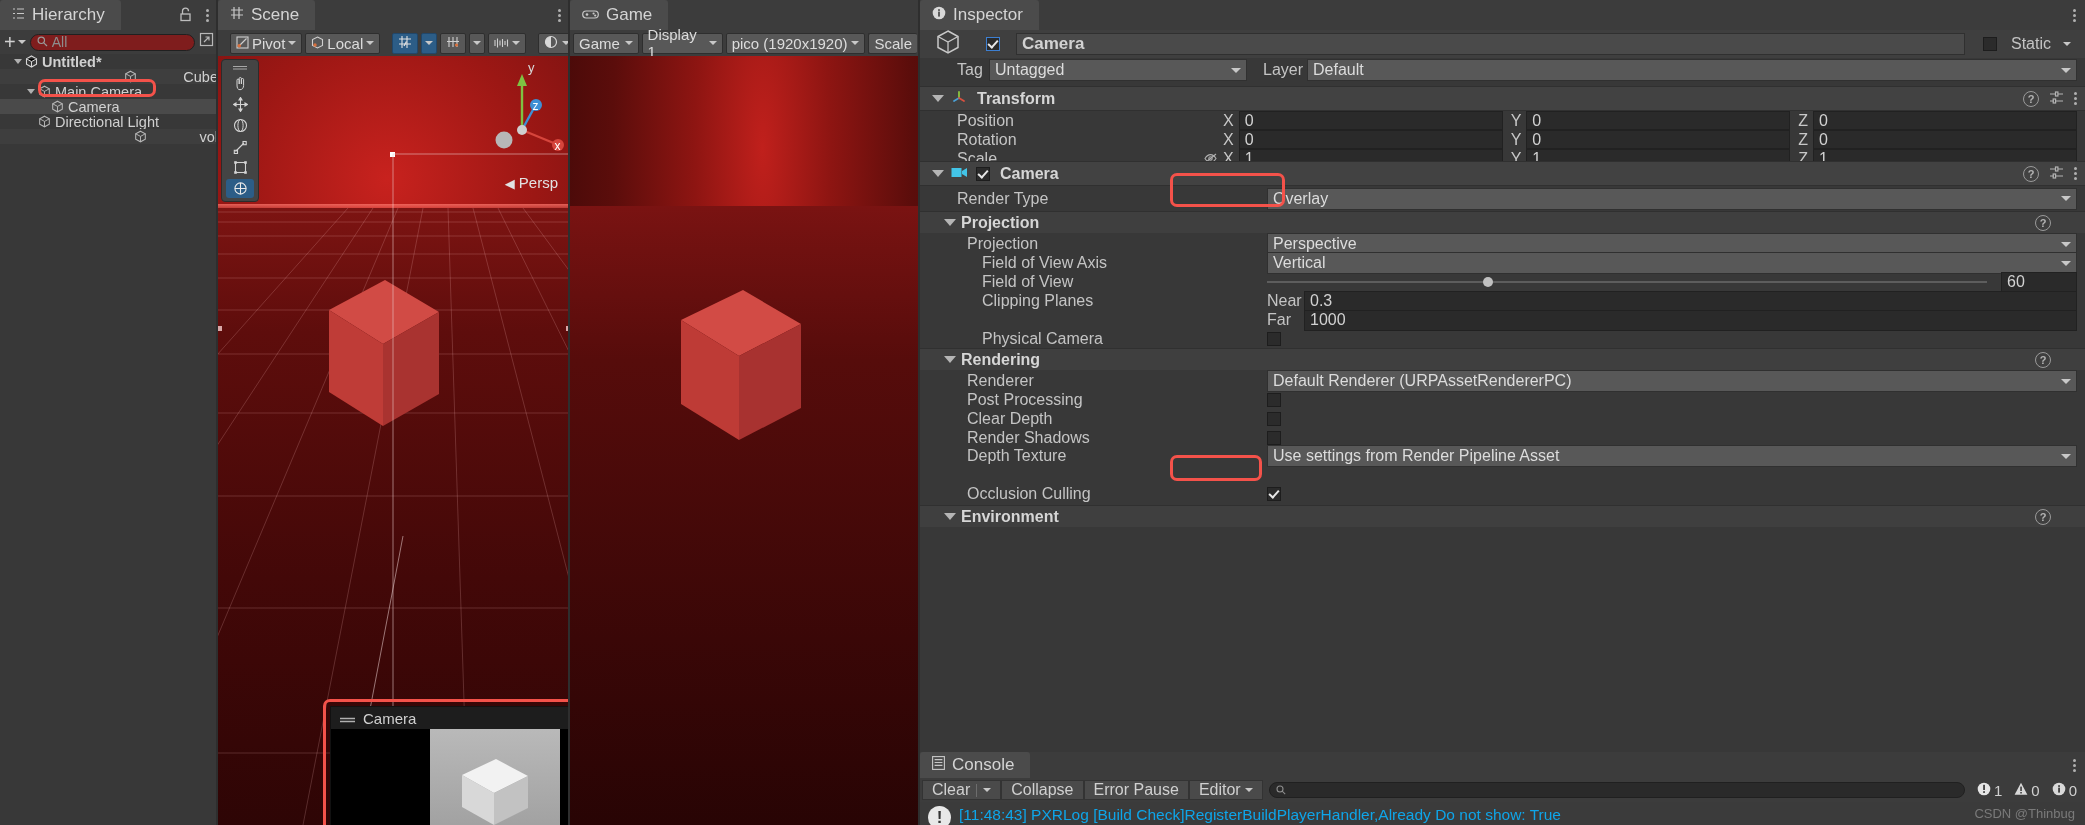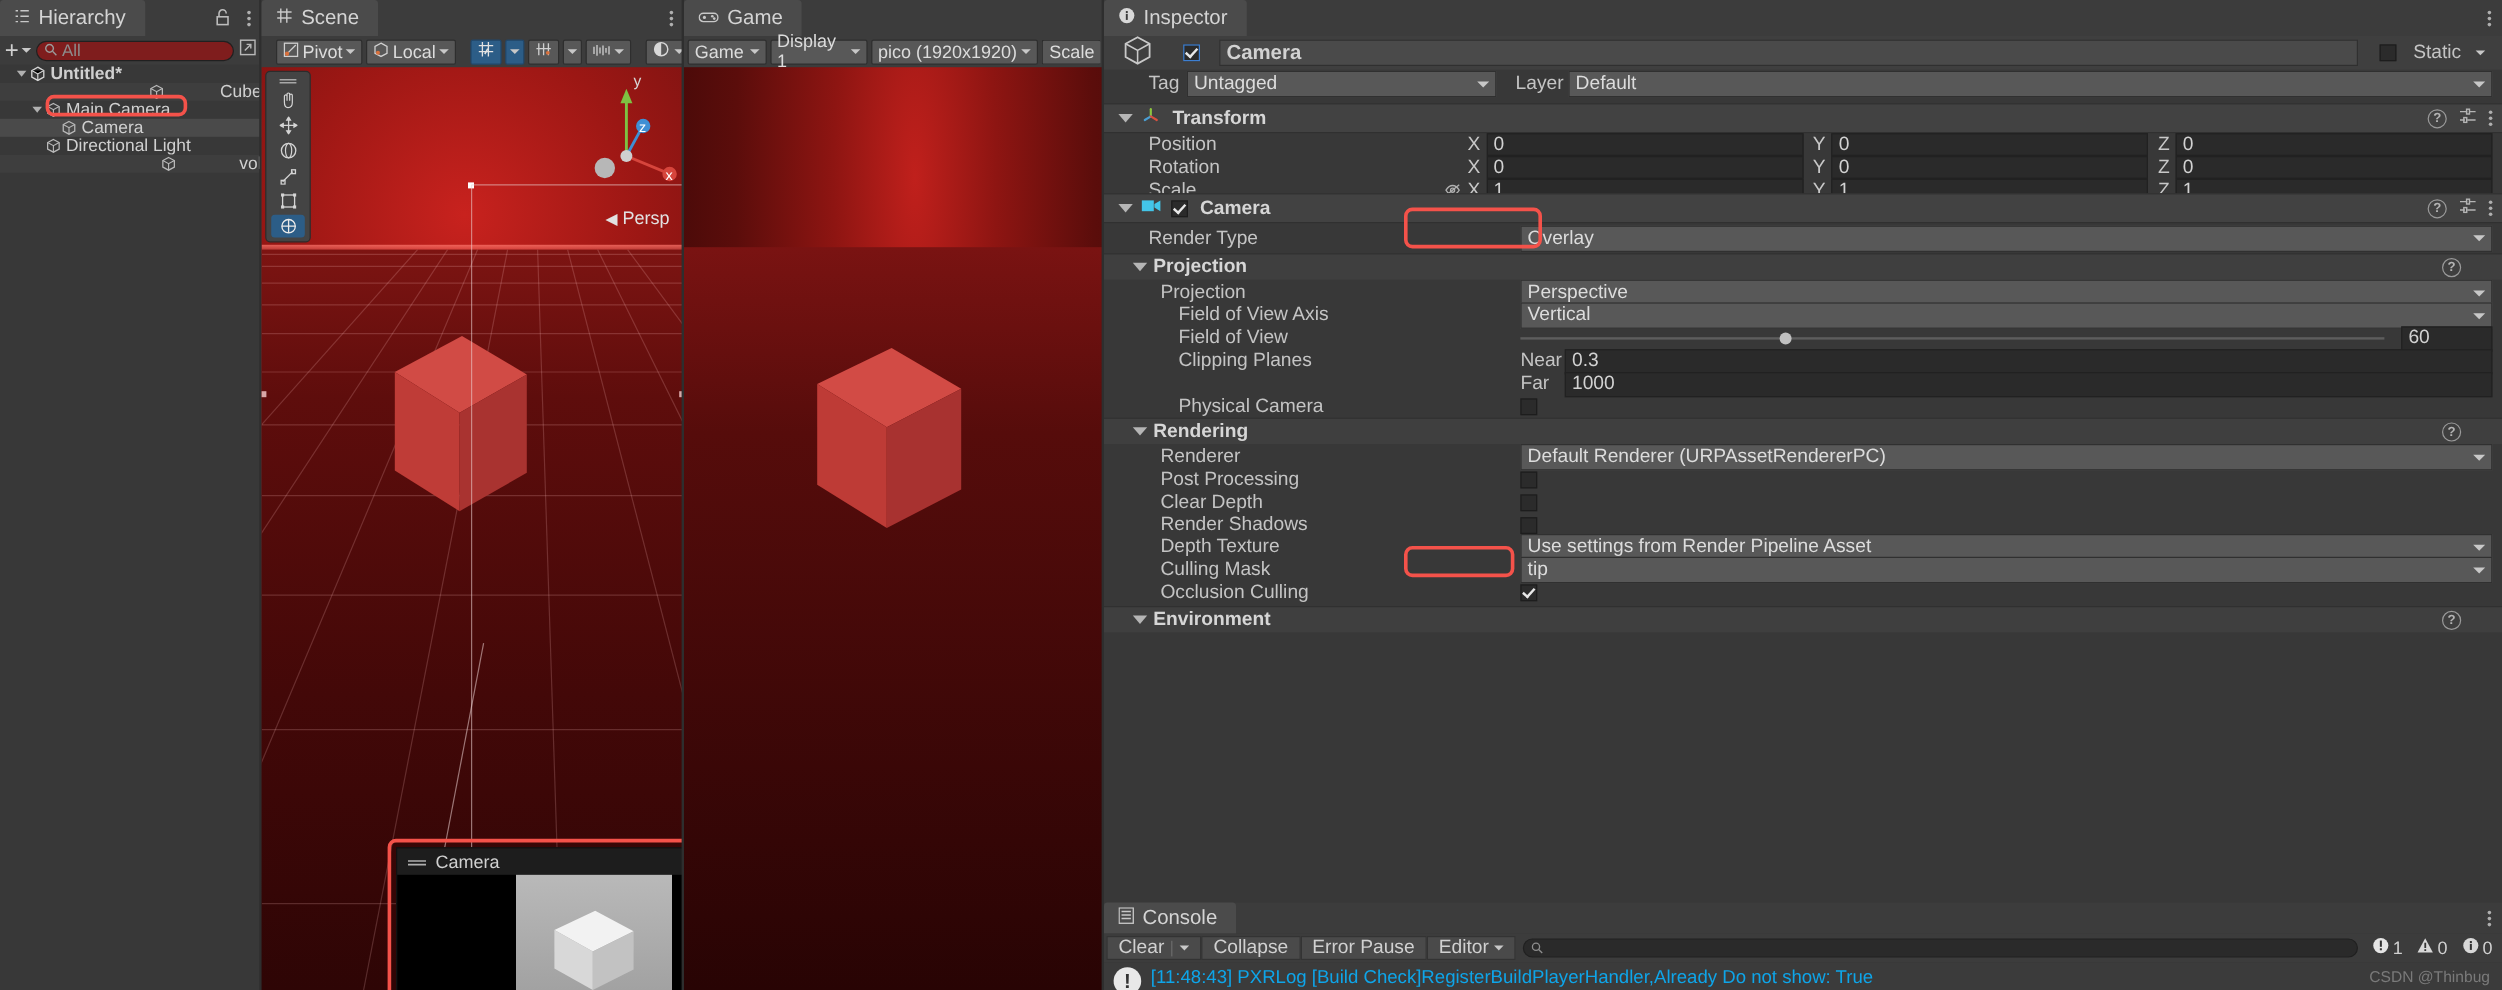--- a/index.html
+++ b/index.html
@@ -756,27 +756,20 @@
       <span class="ilabel" style="margin-left:39px;width:300px;">Render Shadows</span>
       <span class="cb"></span>
     </div>
     <div class="irow" style="top:445px;height:22px;padding:0 8px;">
       <span class="ilabel" style="margin-left:39px;width:300px;">Depth Texture</span>
       <div class="popup" style="flex:1;">
         <span>Use settings from Render Pipeline Asset</span>
         <span class="caret"></span>
       </div>
     </div>
-    <div class="irow" style="top:464px;height:22px;padding:0 8px;">
-      <span class="ilabel" style="margin-left:39px;width:300px;">Culling Mask</span>
-      <div class="popup" style="flex:1;">
-        <span>tip</span>
-        <span class="caret"></span>
-      </div>
-    </div>
     <div class="hl" style="left:250px;top:455px;width:92px;height:26px;"></div>
 
     <div class="irow" style="top:483px;height:22px;padding:0 8px;">
       <span class="ilabel" style="margin-left:39px;width:300px;">Occlusion Culling</span>
       <span class="cb on"></span>
     </div>
 
     <div class="irow ihdr" style="top:505px;height:22px;padding:0 8px;background:#3f3f3f;border-bottom:none;">
       <span class="foldout" style="margin-left:16px;"></span>
       <span class="sec">Environment</span>

